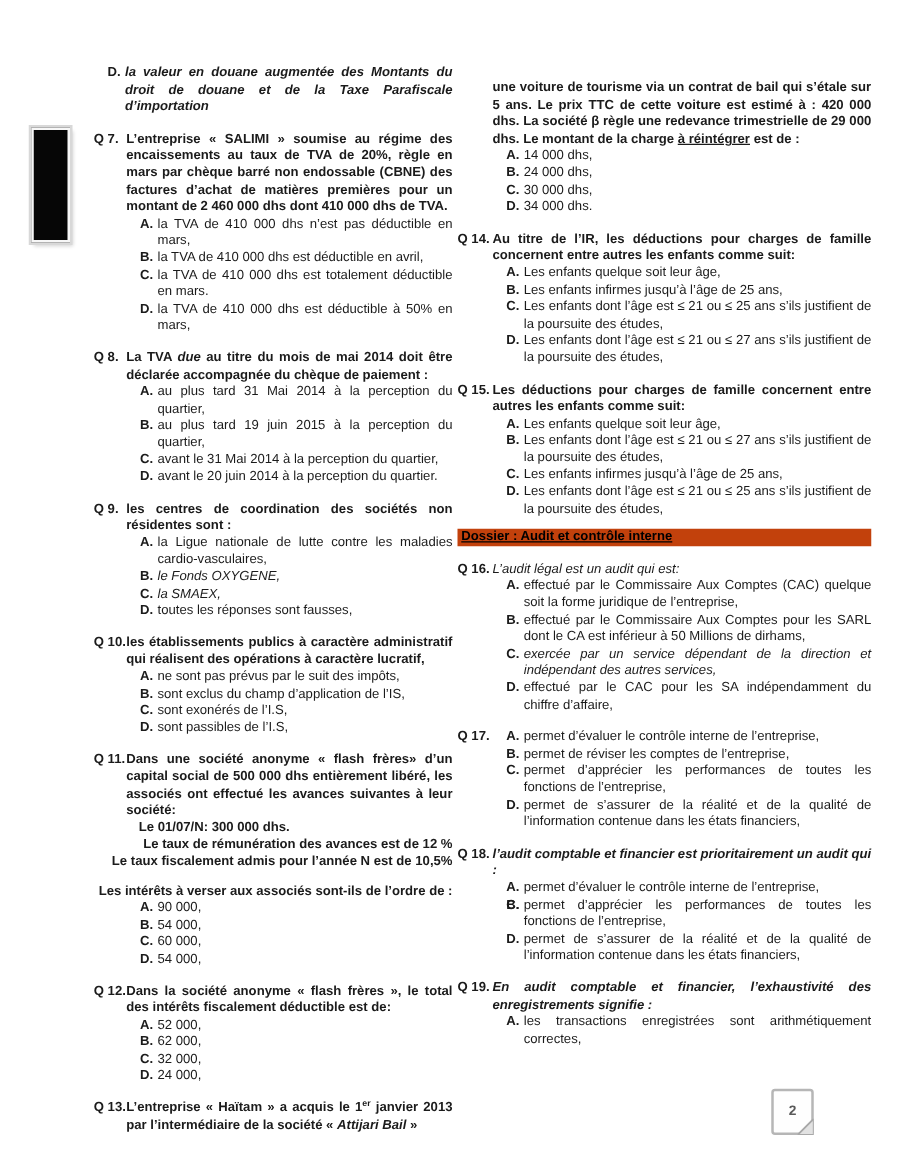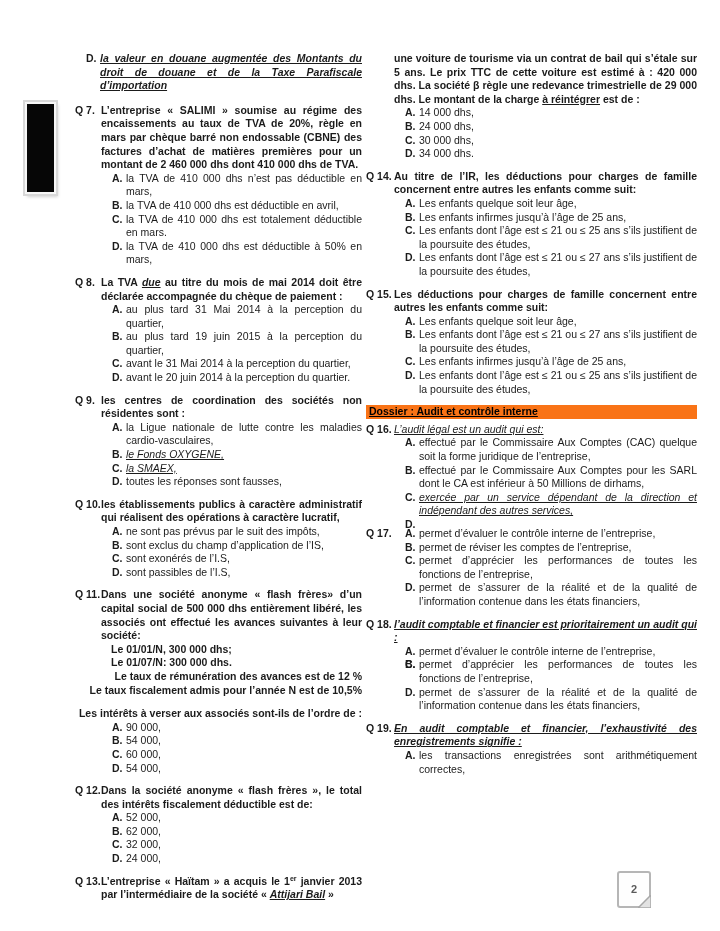--- a/index.html
+++ b/index.html
@@ -18,45 +18,45 @@
     position: absolute; left: 25px; top: 102px;
     width: 31px; height: 92px;
     background: #060606;
     border: 2px solid #f7f7f7;
     box-shadow: 0 0 0 2px #d8d8d8, 2px 3px 3px rgba(0,0,0,0.18);
   }
   .col { position: absolute; top: 52px; }
   #col-left  { left: 75px;  width: 287px; }
   #col-right { left: 366px; width: 331px; }
 
-  .question { position: relative; padding-left: 26px; margin-bottom: 9px; }
+  .question { position: relative; padding-left: 26px; margin-bottom: 9px; margin-top: 12px; }
   #col-right .question { padding-left: 28px; }
   .q-label { position: absolute; left: 0; top: 0; font-weight: 700; white-space: nowrap; }
   .q-stem { text-align: justify; }
 
   .opt-row { position: relative; padding-left: 25px; text-align: justify; }
   .opt-row.standalone { margin-bottom: 11px; }
   .opt-label { position: absolute; left: 11px; font-weight: 700; }
 
   .ln { font-weight: 700; }
   .ln-0 { margin-left: -26px; text-align: right; }
   .ln-2 { margin-left: 10px; }
   .sp { margin-top: 10px; }
 
   .dossier-bar {
-    background: #f97316;
+    background: #c2410c;
     padding: 0 3px;
     margin: 2px 0 4px 0;
     font-weight: 700;
     color: #000;
   }
   .dossier-bar span { text-decoration: underline; }
 
   .s-b { font-weight: 700; }
-  .s-i { font-style: italic; text-decoration: underline; }
+  .s-i { font-style: italic; }
   .s-u { text-decoration: underline; }
   .s-p { vertical-align: super; font-size: 7px; line-height: 0; }
 
   .page-badge {
     position: absolute; left: 617px; top: 871px;
     width: 34px; height: 37px;
     background: #fefefe;
     border: 2px solid #b6b6b6;
     border-radius: 3px;
     display: flex; align-items: center; justify-content: center;
@@ -99,21 +99,20 @@
         <span class="q-label">Q 10.</span>
         <div class="q-stem"><span class="s-b">les établissements publics à caractère administratif qui réalisent des opérations à caractère lucratif,</span></div>
         <div class="opt-row"><span class="opt-label">A.</span><span>ne sont pas prévus par le suit des impôts,</span></div>
         <div class="opt-row"><span class="opt-label">B.</span><span>sont exclus du champ d’application de l’IS,</span></div>
         <div class="opt-row"><span class="opt-label">C.</span><span>sont exonérés de l’I.S,</span></div>
         <div class="opt-row"><span class="opt-label">D.</span><span>sont passibles de l’I.S,</span></div>
       </div>
       <div class="question">
         <span class="q-label">Q 11.</span>
         <div class="q-stem"><span class="s-b">Dans une société anonyme « flash frères» d’un capital social de 500 000 dhs entièrement libéré, les associés ont effectué les avances suivantes à leur société:</span></div>
-        <div class="ln ln-2"><span class="s-b">Le 01/01/N, 300 000 dhs;</span></div>
         <div class="ln ln-2"><span class="s-b">Le 01/07/N: 300 000 dhs.</span></div>
         <div class="ln ln-0"><span class="s-b">Le taux de rémunération des avances est de 12 %</span></div>
         <div class="ln ln-0"><span class="s-b">Le taux fiscalement admis pour l’année N est de 10,5%</span></div>
         <div class="ln ln-0 sp"><span class="s-b">Les intérêts à verser aux associés sont-ils de l’ordre de :</span></div>
         <div class="opt-row"><span class="opt-label">A.</span><span>90 000,</span></div>
         <div class="opt-row"><span class="opt-label">B.</span><span>54 000,</span></div>
         <div class="opt-row"><span class="opt-label">C.</span><span>60 000,</span></div>
         <div class="opt-row"><span class="opt-label">D.</span><span>54 000,</span></div>
       </div>
       <div class="question">
@@ -154,21 +153,21 @@
         <div class="opt-row"><span class="opt-label">C.</span><span>Les enfants infirmes jusqu’à l’âge de 25 ans,</span></div>
         <div class="opt-row"><span class="opt-label">D.</span><span>Les enfants dont l’âge est ≤ 21 ou ≤ 25 ans s’ils justifient de la poursuite des études,</span></div>
       </div>
       <div class="dossier-bar"><span>Dossier : Audit et contrôle interne</span></div>
       <div class="question">
         <span class="q-label">Q 16.</span>
         <div class="q-stem"><span class="s-i">L’audit légal est un audit qui est:</span></div>
         <div class="opt-row"><span class="opt-label">A.</span><span>effectué par le Commissaire Aux Comptes (CAC) quelque soit la forme juridique de l’entreprise,</span></div>
         <div class="opt-row"><span class="opt-label">B.</span><span>effectué par le Commissaire Aux Comptes pour les SARL dont le CA est inférieur à 50 Millions de dirhams,</span></div>
         <div class="opt-row"><span class="opt-label">C.</span><span class="s-i">exercée par un service dépendant de la direction et indépendant des autres services,</span></div>
-        <div class="opt-row"><span class="opt-label">D.</span></div>
+        <div class="opt-row"><span class="opt-label">D.</span><span>effectué par le CAC pour les SA indépendamment du chiffre d’affaire,</span></div>
       </div>
       <div class="question">
         <span class="q-label">Q 17.</span>
         <div class="opt-row"><span class="opt-label">A.</span><span>permet d’évaluer le contrôle interne de l’entreprise,</span></div>
         <div class="opt-row"><span class="opt-label">B.</span><span>permet de réviser les comptes de l’entreprise,</span></div>
         <div class="opt-row"><span class="opt-label">C.</span><span>permet d’apprécier les performances de toutes les fonctions de l’entreprise,</span></div>
         <div class="opt-row"><span class="opt-label">D.</span><span>permet de s’assurer de la réalité et de la qualité de l’information contenue dans les états financiers,</span></div>
       </div>
       <div class="question">
         <span class="q-label">Q 18.</span>

